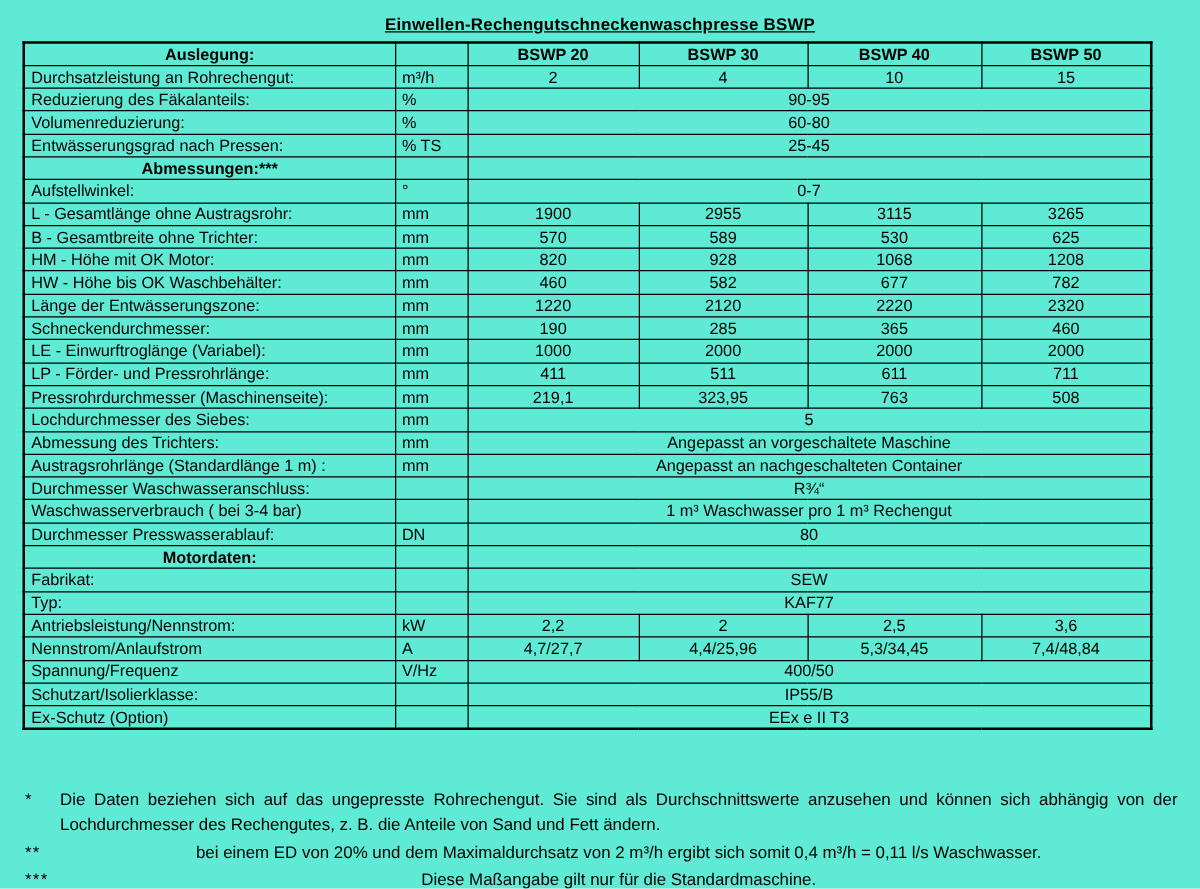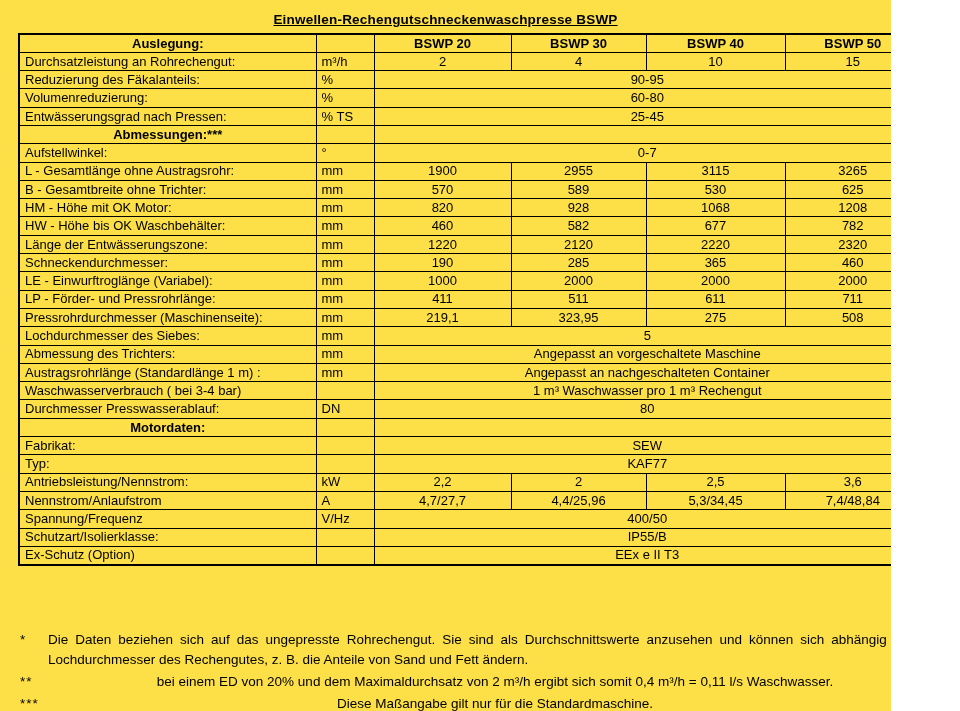--- a/index.html
+++ b/index.html
@@ -1,20 +1,20 @@
 <!DOCTYPE html>
 <html><head>
 <meta charset="utf-8">
 <style>
   * { margin:0; padding:0; box-sizing:border-box; }
   html,body { background:#fff; }
   .page {
     position:relative;
-    width:891px; height:711px;
-    background:#fde047;
+    width:960px; height:711px;
+    background:#5eead4;
     color:#000;
     font-family:"Liberation Sans", sans-serif;
     overflow:hidden;
   }
   .doc-title {
     position:absolute;
     top:12px; left:0; width:100%;
     text-align:center;
     font-size:13.5px;
     font-weight:bold;
@@ -177,37 +177,42 @@
           <td class="val">411</td>
           <td class="val">511</td>
           <td class="val">611</td>
           <td class="val">711</td>
         </tr>
         <tr>
           <td class="label">Pressrohrdurchmesser (Maschinenseite):</td>
           <td class="unit">mm</td>
           <td class="val">219,1</td>
           <td class="val">323,95</td>
-          <td class="val">275</td>
+          <td class="val">763</td>
           <td class="val">508</td>
         </tr>
         <tr>
           <td class="label">Lochdurchmesser des Siebes:</td>
           <td class="unit">mm</td>
           <td class="val" colspan="4">5</td>
         </tr>
         <tr>
           <td class="label">Abmessung des Trichters:</td>
           <td class="unit">mm</td>
           <td class="val" colspan="4">Angepasst an vorgeschaltete Maschine</td>
         </tr>
         <tr>
           <td class="label">Austragsrohrlänge (Standardlänge 1 m) :</td>
           <td class="unit">mm</td>
           <td class="val" colspan="4">Angepasst an nachgeschalteten Container</td>
+        </tr>
+        <tr>
+          <td class="label">Durchmesser Waschwasseranschluss:</td>
+          <td class="unit"></td>
+          <td class="val" colspan="4">R¾“</td>
         </tr>
         <tr>
           <td class="label">Waschwasserverbrauch ( bei 3-4 bar)</td>
           <td class="unit"></td>
           <td class="val" colspan="4">1 m³ Waschwasser pro 1 m³ Rechengut</td>
         </tr>
         <tr>
           <td class="label">Durchmesser Presswasserablauf:</td>
           <td class="unit">DN</td>
           <td class="val" colspan="4">80</td>

